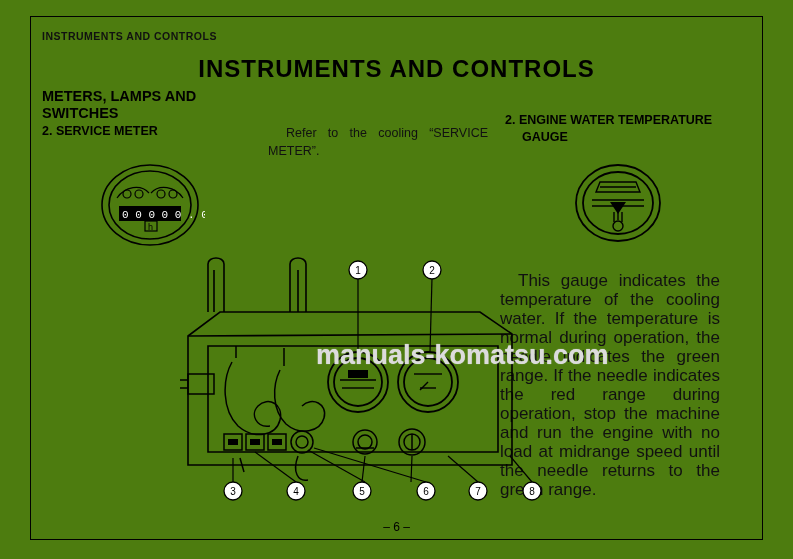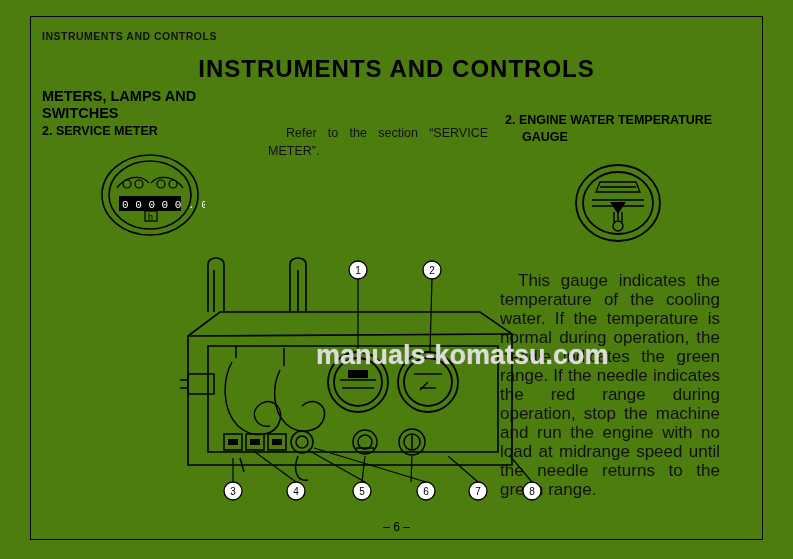--- a/index.html
+++ b/index.html
@@ -94,41 +94,41 @@
     font-size:27px;
     font-weight:bold;
     color:#dcdcdc;
     letter-spacing:0px;
     z-index:40;
     white-space:nowrap;
     text-shadow:0 0 1px #cfcfcf;
   }
   svg{display:block;}
   .art{position:absolute;}
-  .fig-service{left:95px;top:152px;}
+  .fig-service{left:95px;top:162px;}
   .fig-temp{left:570px;top:158px;}
   .fig-panel{left:180px;top:250px;}
 </style>
 </head>
 <body>
 
 <div class="page">
 
   <div class="border"></div>
 
   <div class="header">INSTRUMENTS AND CONTROLS</div>
 
   <div class="title">INSTRUMENTS  AND  CONTROLS</div>
 
   <div class="sec-head">METERS, LAMPS AND SWITCHES</div>
 
   <div class="item1">2. SERVICE METER</div>
 
   <div class="para-left">
-    <span class="ind">Refer to the section “SERVICE METER”.</span>
+    <span class="ind">Refer to the cooling “SERVICE METER”.</span>
   </div>
 
   <div class="item2">
     <span>2. ENGINE WATER TEMPERATURE</span>
     <span class="sub">GAUGE</span>
   </div>
 
   <div class="para-right">
     <span class="ind">This gauge indicates the temperature of the cooling water. If the temperature is normal during operation, the needle indicates the green range. If the needle indicates the red range during operation, stop the machine and run the engine with no load at midrange speed until the needle returns to the green range.</span>
   </div>

